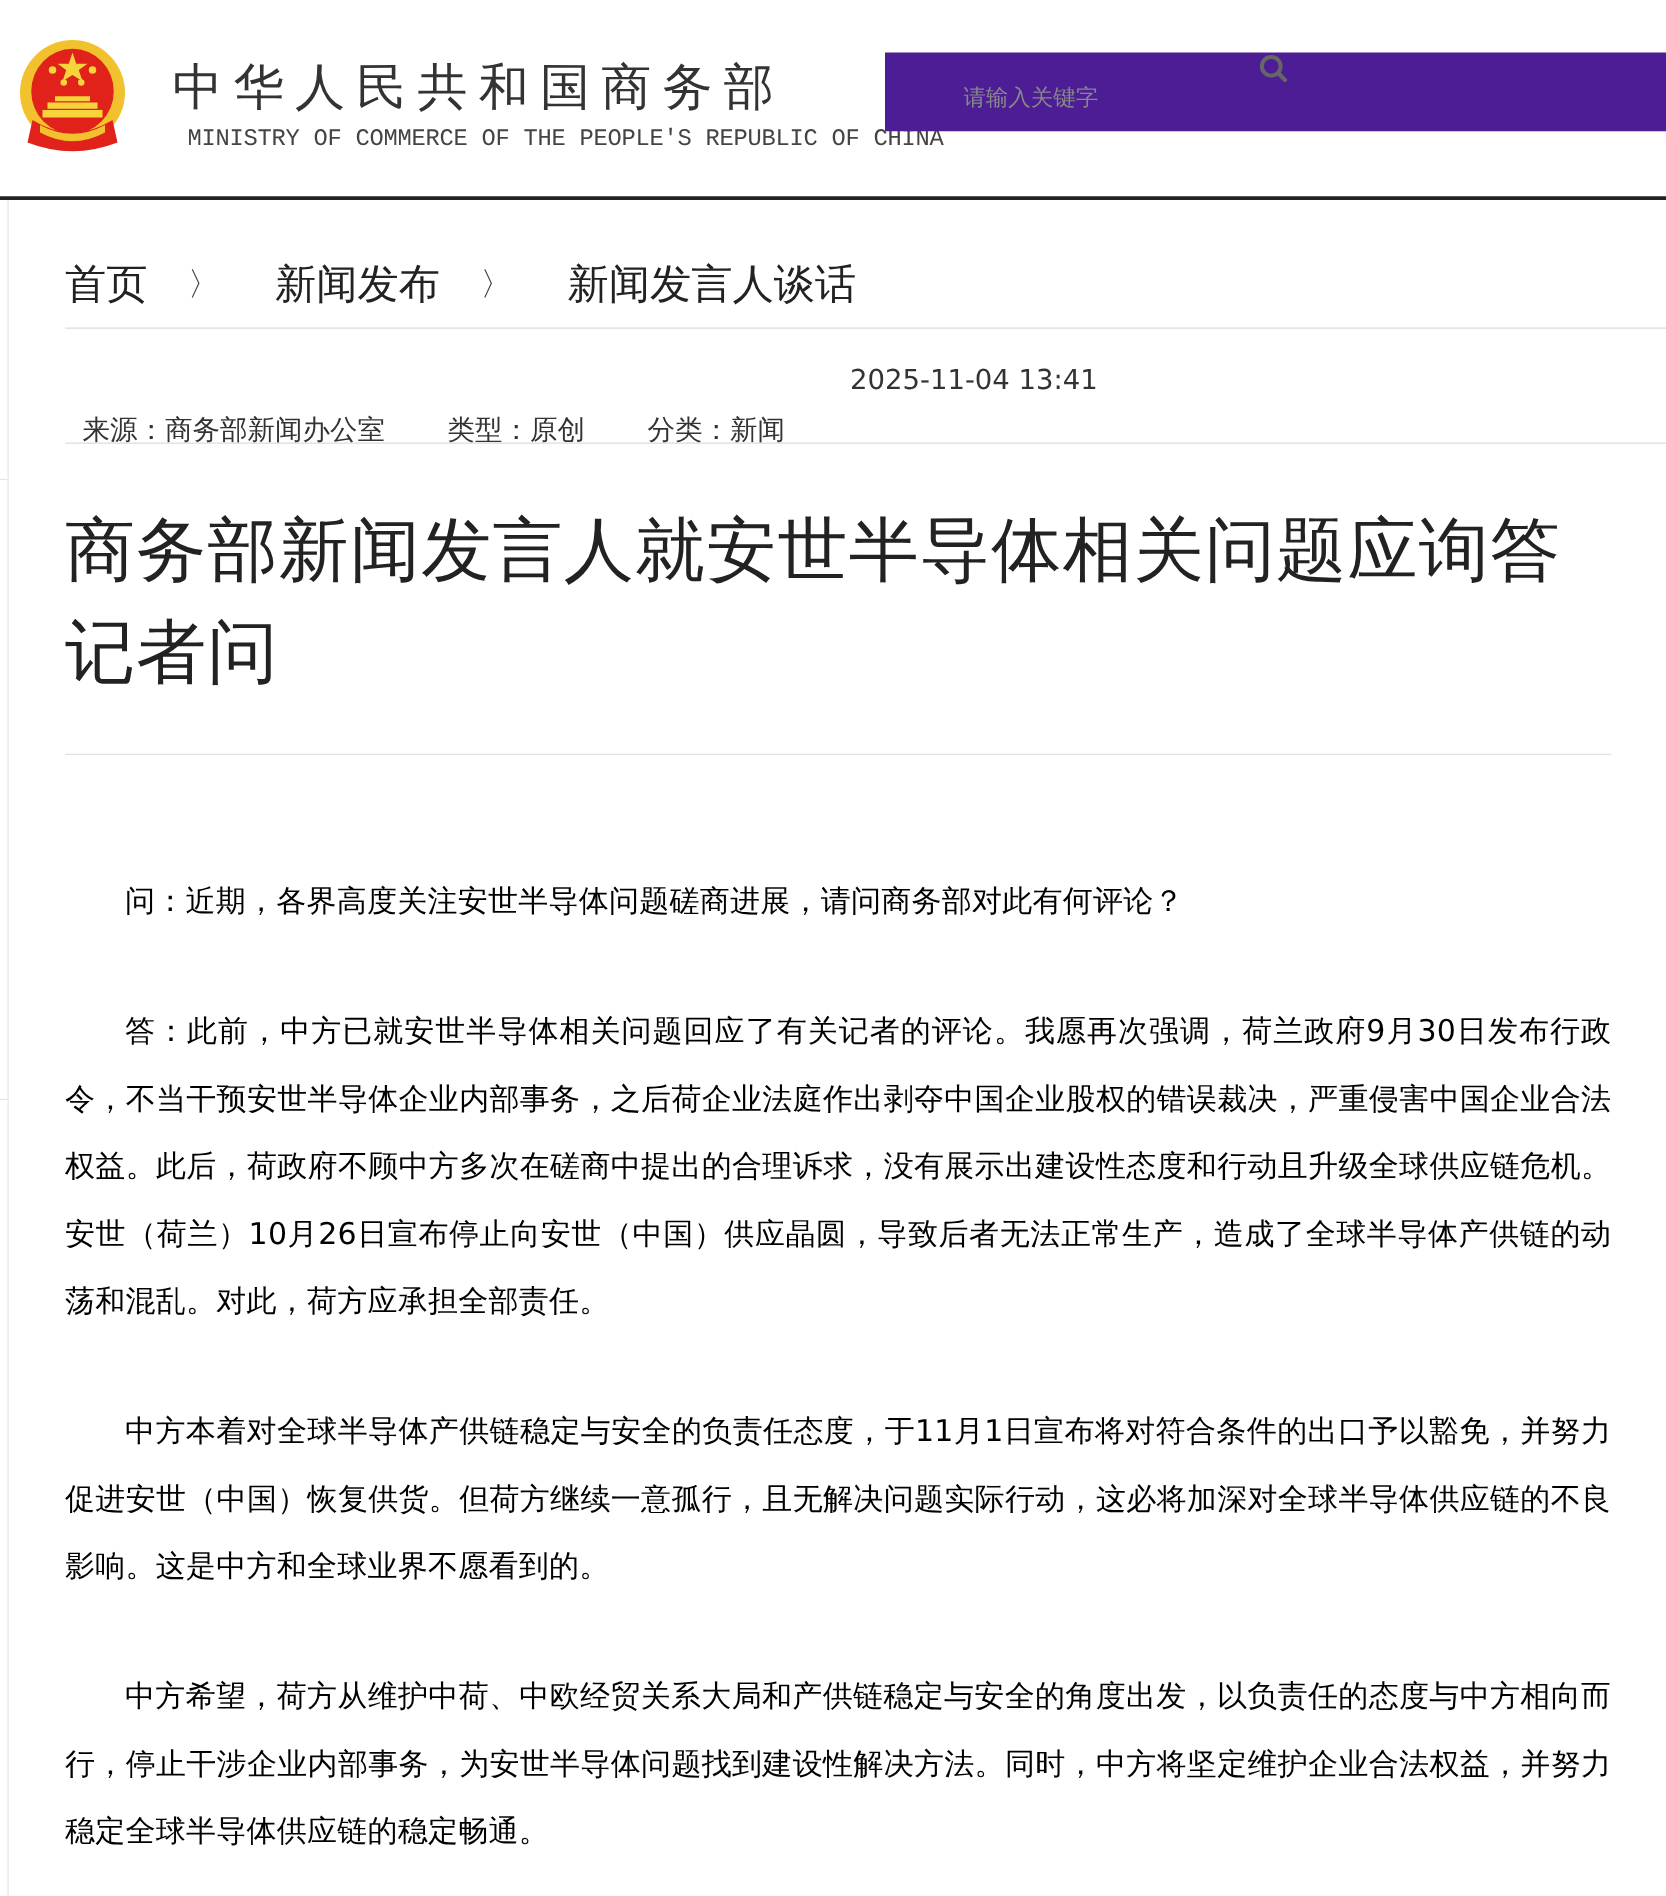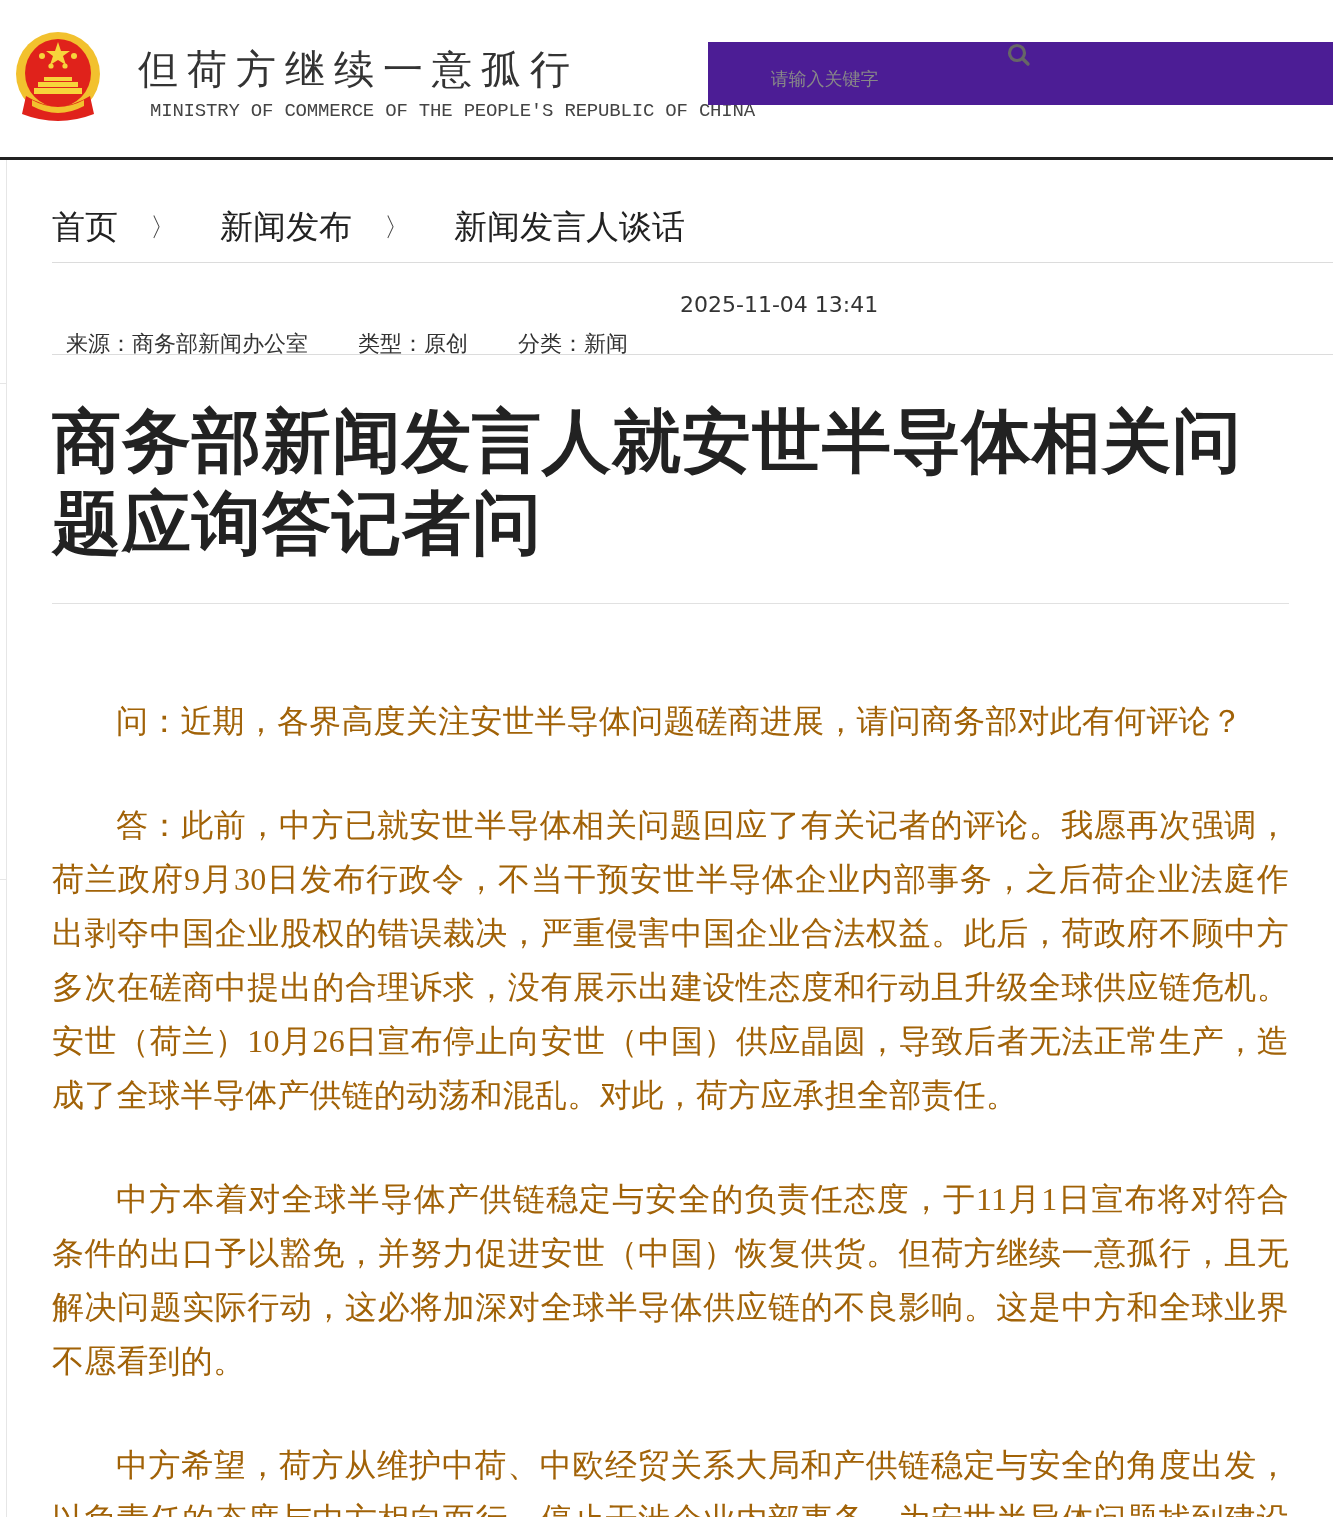--- a/index.html
+++ b/index.html
@@ -27,46 +27,46 @@
   .crumb-sep { font-size: 26px; color: #444; margin: 0 44px 0 32px; font-weight: normal; }
   .rule-1 { position: absolute; left: 52px; top: 262px; width: 1281px; height: 1px; background: #dcdcdc; }
 
   
   .meta { position: absolute; left: 66px; top: 292px; display: flex; font-size: 22px; color: #333; white-space: nowrap; }
   .meta-item { margin-right: 50px; margin-top: 37px; }
   .meta-date { margin-left: 2px; font-family: "DejaVu Sans", sans-serif; }
   .rule-2 { position: absolute; left: 52px; top: 354px; width: 1281px; height: 1px; background: #dcdcdc; }
 
   
-  .title { position: absolute; left: 52px; top: 400px; width: 1230px; font-size: 69px; line-height: 82px; font-weight: bold; color: #222; letter-spacing: 1px; }
+  .title { position: absolute; left: 52px; top: 400px; width: 1230px; font-size: 56px; line-height: 82px; font-weight: normal; color: #222; letter-spacing: 1px; }
   .rule-3 { position: absolute; left: 52px; top: 603px; width: 1237px; height: 1px; background: #e1e1e1; }
 
   
   .article { position: absolute; left: 52px; top: 694px; width: 1237px; }
-  .para { font-size: 32px; line-height: 54px; color: #a16207; text-indent: 2em; text-align: justify; margin-bottom: 50px; letter-spacing: 0.2px; font-family: Liberation Serif, serif; }
+  .para { font-size: 24px; line-height: 54px; color: #000000; text-indent: 2em; text-align: justify; margin-bottom: 50px; letter-spacing: 0.2px; }
 </style>
 </head>
 <body>
 
 <div class="header">
   <svg class="emblem" viewBox="0 0 88 96">
     <ellipse cx="44" cy="44" rx="42" ry="42" fill="#f2c12e"></ellipse>
     <ellipse cx="44" cy="43" rx="33" ry="34" fill="#e0221b"></ellipse>
     <polygon points="44,12 47,21 56,21 49,26 52,35 44,30 36,35 39,26 32,21 41,21" fill="#f7d43b"></polygon>
     <circle cx="28" cy="26" r="3" fill="#f7d43b"></circle>
     <circle cx="60" cy="26" r="3" fill="#f7d43b"></circle>
     <circle cx="37" cy="36" r="2.6" fill="#f7d43b"></circle>
     <circle cx="51" cy="36" r="2.6" fill="#f7d43b"></circle>
     <rect x="30" y="47" width="28" height="4" fill="#f7d43b"></rect>
     <rect x="24" y="52" width="40" height="5" fill="#f7d43b"></rect>
     <rect x="20" y="58" width="48" height="6" fill="#f7d43b"></rect>
     <path d="M12 66 Q44 86 76 66 L80 84 Q44 98 8 84 Z" fill="#e0221b"></path>
     <path d="M18 70 Q44 84 70 70 L70 76 Q44 90 18 76 Z" fill="#f2c12e"></path>
   </svg>
-  <div class="brand-cn">但荷方继续一意孤行</div>
+  <div class="brand-cn">中华人民共和国商务部</div>
   <div class="brand-en">MINISTRY OF COMMERCE OF THE PEOPLE'S REPUBLIC OF CHINA</div>
 
   <div class="search">
     <svg class="search-icon" viewBox="0 0 26 26">
       <circle cx="11" cy="11" r="7.5" fill="none" stroke="#666" stroke-width="3.2"></circle>
       <line x1="16.5" y1="16.5" x2="22" y2="22" stroke="#666" stroke-width="3.4" stroke-linecap="round"></line>
     </svg>
     <input class="search-input" type="text" placeholder="请输入关键字" style="">
   </div>
 </div>

